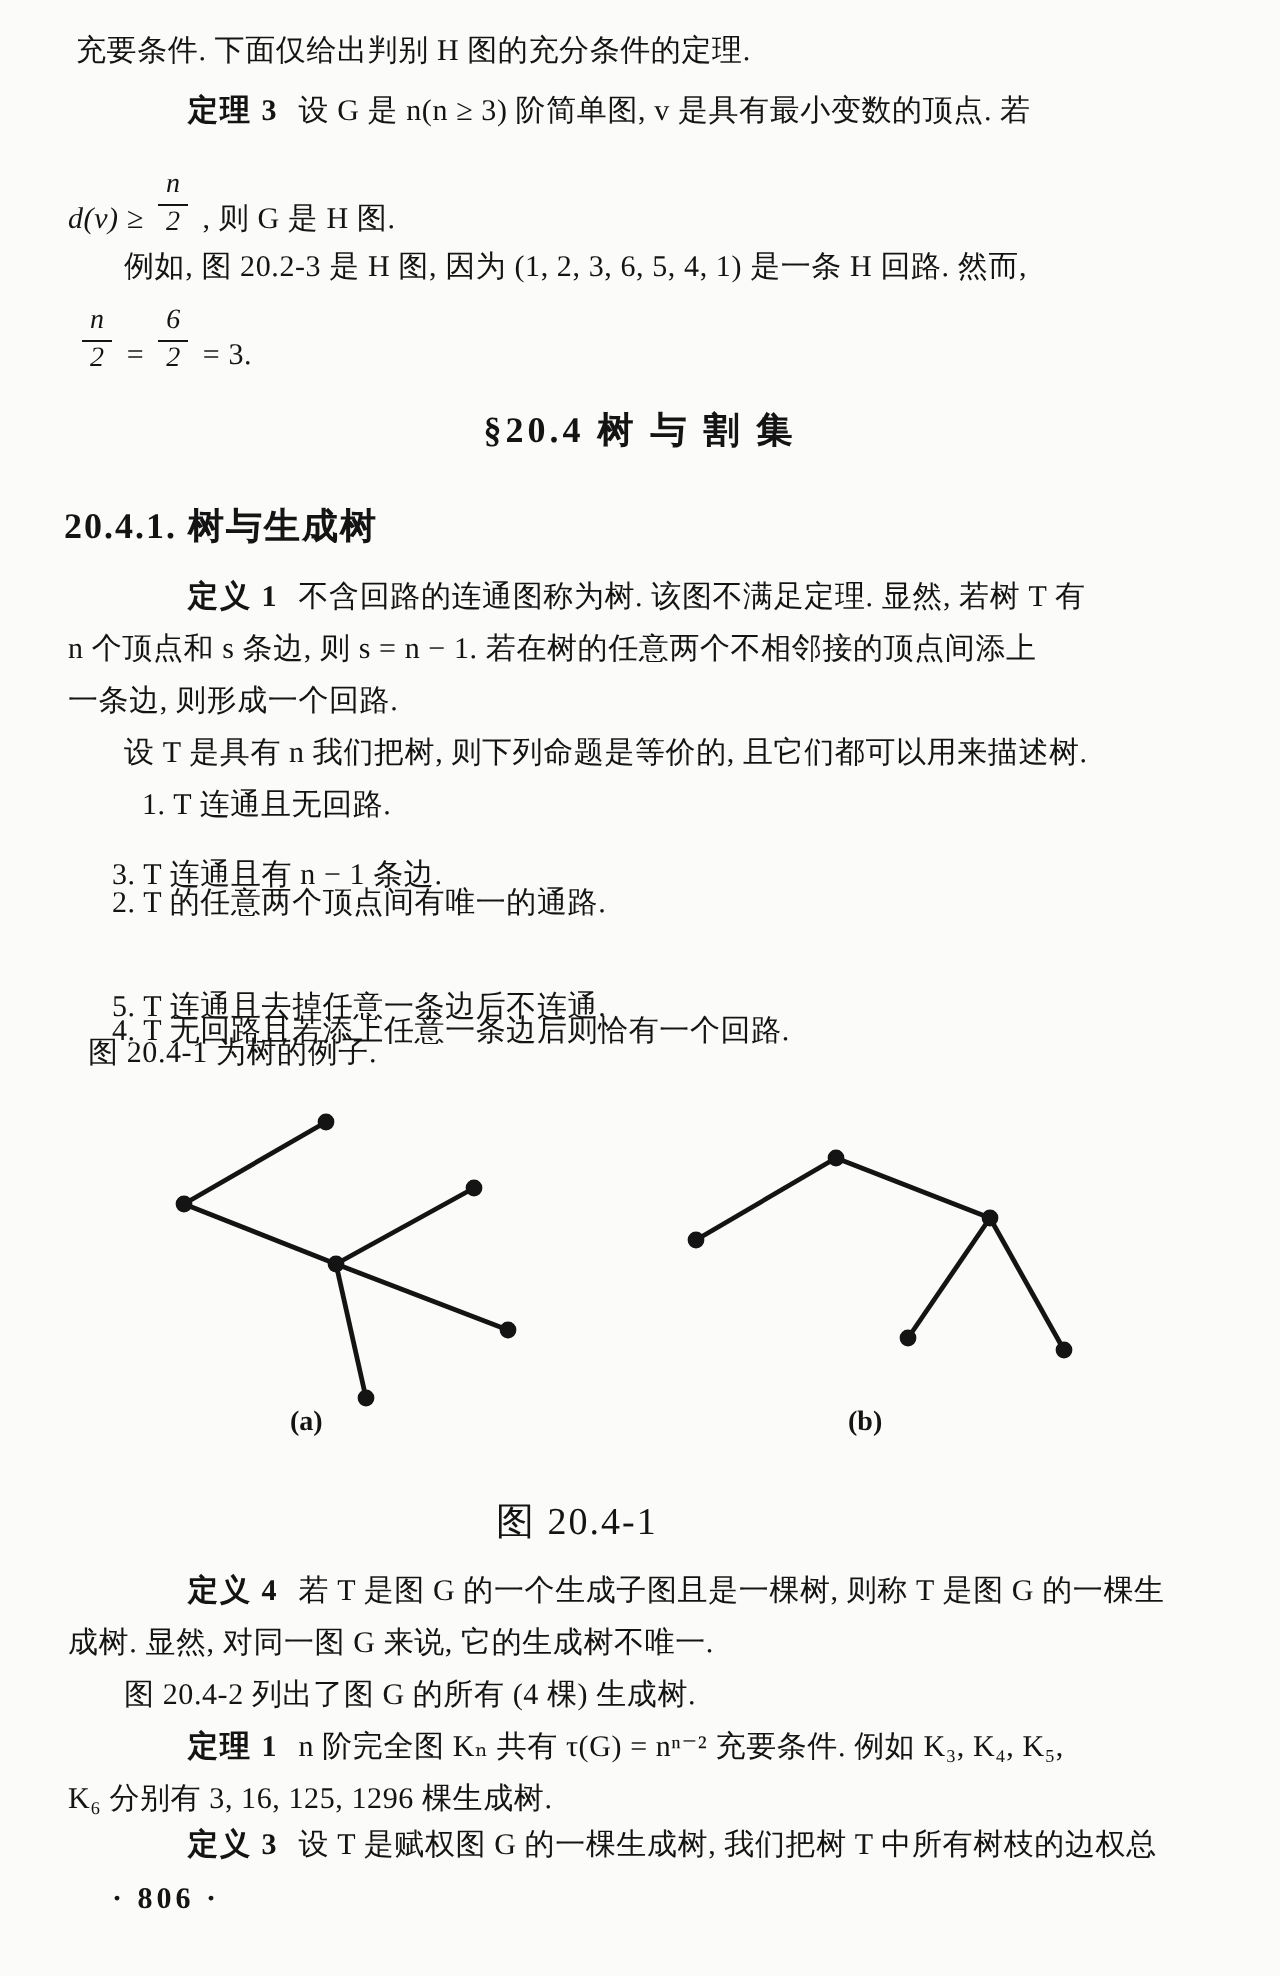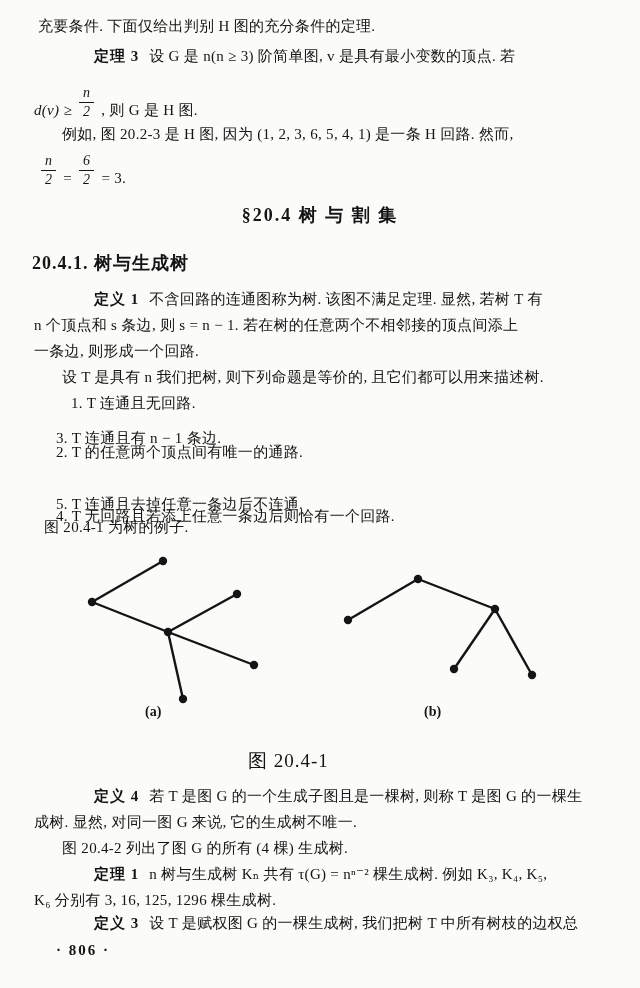--- a/index.html
+++ b/index.html
@@ -101,21 +101,21 @@
 <div class="figlabel" style="left:424px;top:704px;">(b)</div>
 <div class="caption" style="left:248px;top:748px;">图  20.4-1</div>
 
 <div class="line" style="left:62px;top:786px;">
   <span class="lbl">定义 4</span><span>若 T 是图 G 的一个生成子图且是一棵树, 则称 T 是图 G 的一棵生</span>
 </div>
 <div class="line" style="left:34px;top:812px;">成树. 显然, 对同一图 G 来说, 它的生成树不唯一.</div>
 <div class="line" style="left:62px;top:838px;">图 20.4-2 列出了图 G 的所有 (4 棵) 生成树.</div>
 
 <div class="line" style="left:62px;top:864px;">
-  <span class="lbl">定理 1</span><span>n 树与生成树 Kₙ 共有 τ(G) = nⁿ⁻² 棵生成树. 例如 K₃, K₄, K₅,</span>
+  <span class="lbl">定理 1</span><span>n 阶完全图 Kₙ 共有 τ(G) = nⁿ⁻² 充要条件. 例如 K₃, K₄, K₅,</span>
 </div>
 <div class="line" style="left:34px;top:890px;">K₆ 分别有 3, 16, 125, 1296 棵生成树.</div>
 
 <div class="line" style="left:62px;top:913px;">
   <span class="lbl">定义 3</span><span>设 T 是赋权图 G 的一棵生成树, 我们把树 T 中所有树枝的边权总</span>
 </div>
 
 <div class="pageno" style="left:56px;top:942px;font-weight:bold;">· 806 ·</div>
 
 </body></html>

